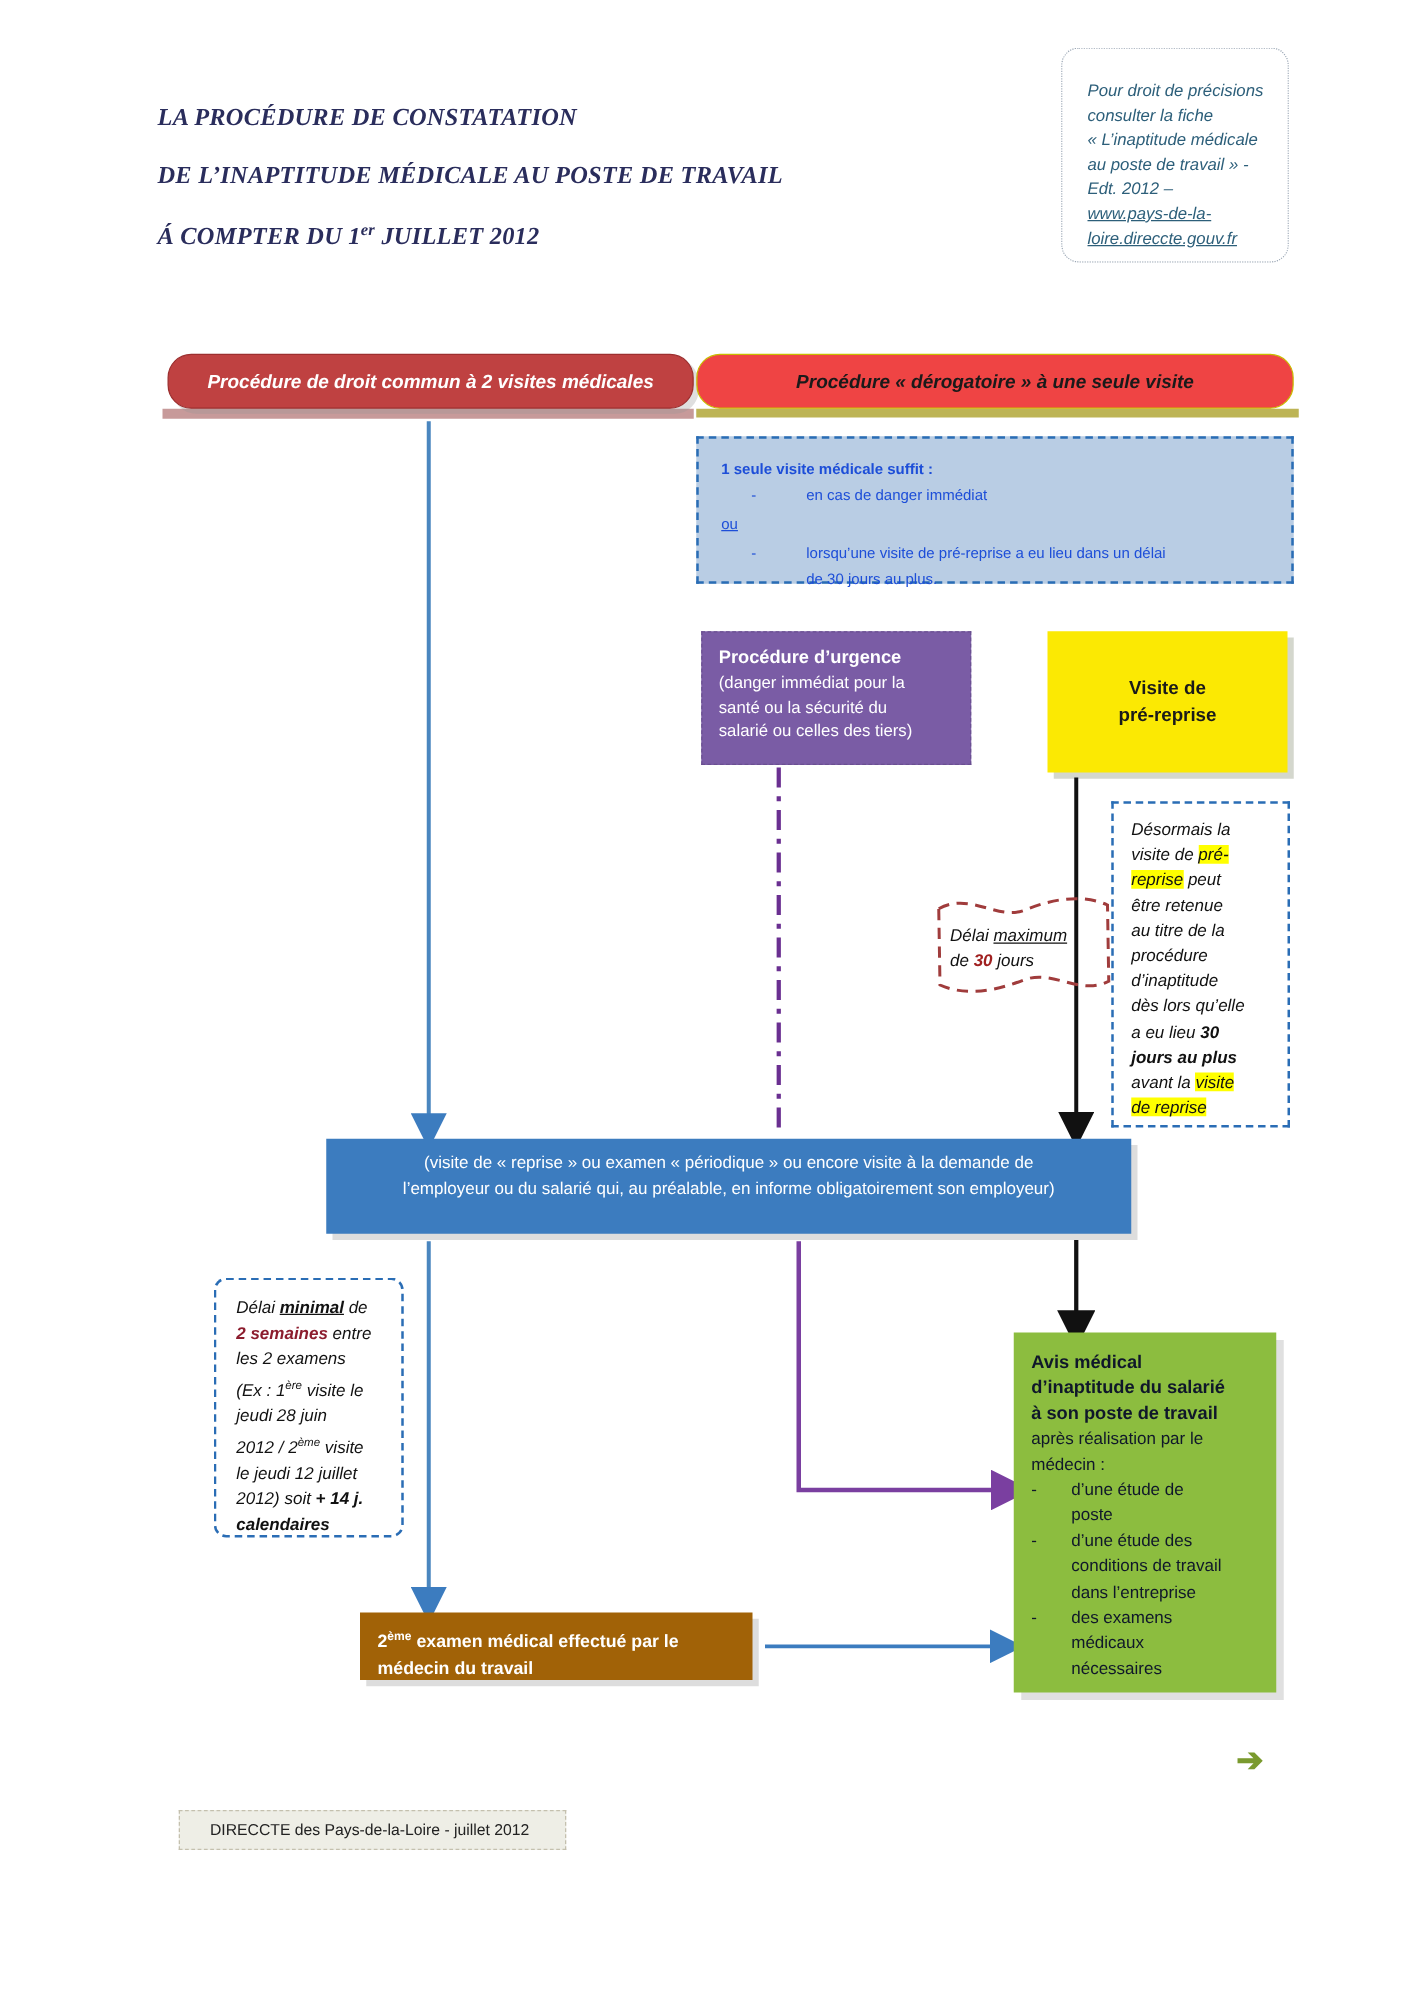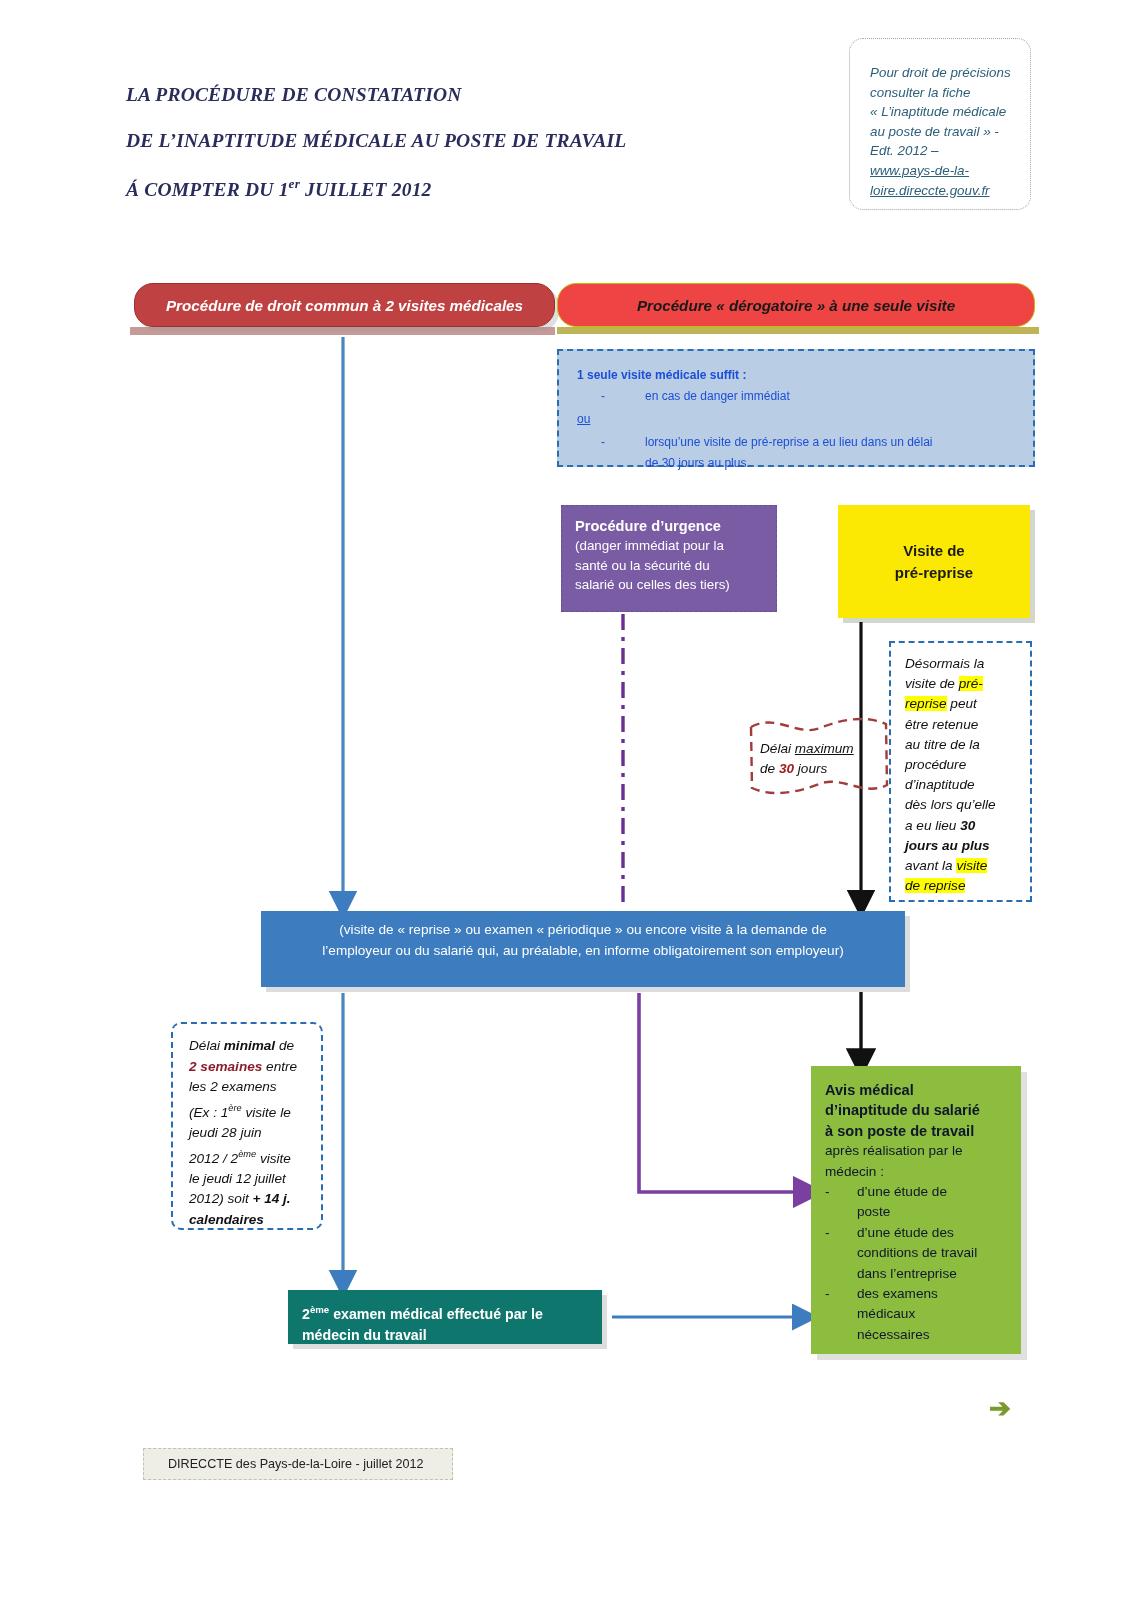--- a/index.html
+++ b/index.html
@@ -169,21 +169,21 @@
     left:171px; top:1022px; width:152px; height:208px;
     border:2.2px dashed #2a6db5;
     border-radius:10px;
     box-sizing:border-box;
     padding:12px 6px 6px 16px;
     font-style:italic;
     font-size:13.6px;
     line-height:20.6px;
     color:#111111;
   }
-  #delai-min .u{font-weight:bold;}
+  #delai-min .u{text-decoration:underline; font-weight:bold;}
   #delai-min .red{color:#8c1d2e; font-weight:bold;}
 
   
   #avis-box{
     left:811px; top:1066px; width:210px; height:288px;
     background:#8cbd3f;
     box-sizing:border-box;
     padding:14px 10px 8px 14px;
     color:#0f172a;
     font-size:13.6px;
@@ -191,21 +191,21 @@
     box-shadow:6px 6px 0 0 rgba(160,160,160,.32);
   }
   #avis-box .hd{font-weight:bold; font-size:14.6px;}
   #avis-box .bullet{display:flex;}
   #avis-box .bullet .dash{width:32px; flex:0 0 32px;}
   #avis-box .bullet .txt{flex:1;}
 
   
   #exam2-box{
     left:288px; top:1290px; width:314px; height:54px;
-    background:#0f766e;
+    background:#a16207;
     box-sizing:border-box;
     padding:9px 10px 6px 14px;
     color:#ffffff;
     font-weight:bold;
     font-size:14.2px;
     line-height:21px;
     box-shadow:5px 5px 0 0 rgba(150,150,150,.32);
   }
 
   

